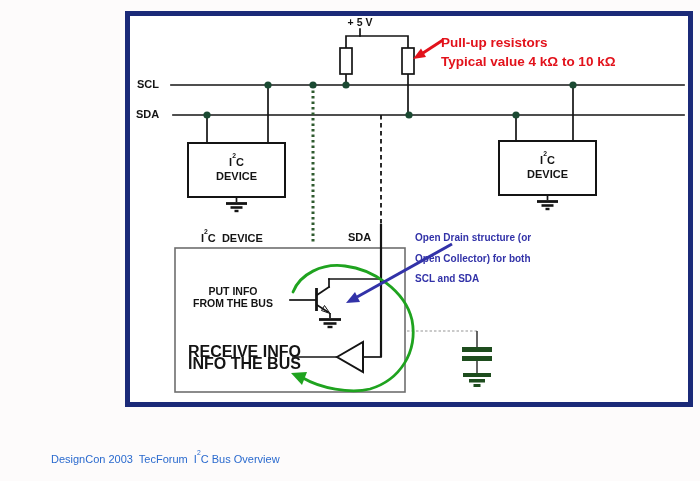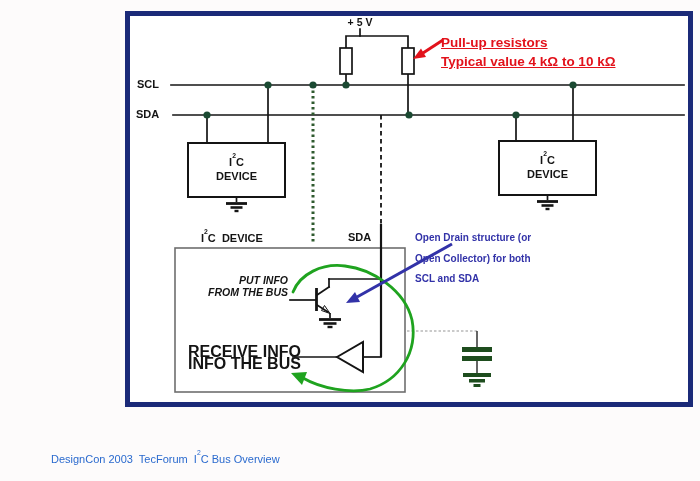--- a/index.html
+++ b/index.html
@@ -25,27 +25,27 @@
   .blue-fill{fill:var(--annotation-blue);stroke:none;}
   .red-line{stroke:var(--annotation-red);stroke-width:3;fill:none;}
   .red-fill{fill:var(--annotation-red);stroke:none;}
   .cap-bar{fill:var(--capacitor-green);stroke:none;}
   .thin{stroke:#333333;stroke-width:1.5;fill:none;}
   .gray-dash{stroke:#b9b9b9;stroke-width:1.4;stroke-dasharray:2.5 2;fill:none;}
   
   .power-label{left:336px;top:16px;width:48px;text-align:center;font-size:10.5px;}
   .scl-label{left:137px;top:78px;font-size:11px;}
   .sda-label{left:136px;top:108px;font-size:11px;}
-  .pullup-note{left:441px;top:33px;font-size:13.5px;line-height:19px;color:var(--annotation-red);text-decoration:underline;}
+  .pullup-note{left:441px;top:33px;font-size:13.5px;line-height:19px;color:var(--annotation-red);}
   .dev-label{width:97px;text-align:center;font-size:11px;line-height:14px;}
   .dev-left{left:188px;top:152px;}
   .dev-right{left:499px;top:150px;}
   .lower-title{left:201px;top:231px;font-size:11px;}
   .sda-pin{left:348px;top:231px;font-size:11px;}
-  .put-info{left:178px;top:274px;width:110px;text-align:right;font-size:10.5px;line-height:12px;font-style:italic;}
+  .put-info{left:178px;top:285px;width:110px;text-align:center;font-size:10.5px;line-height:12px;}
   .receive-info{left:188px;top:346px;font-size:16px;line-height:12px;}
   .open-drain-note{left:415px;top:228px;font-size:10px;line-height:20.5px;color:var(--annotation-blue);}
   .caption{left:13px;top:452px;font-size:11px;font-weight:normal;color:var(--caption-blue);margin-left:38px;}
 </style>
 </head>
 <body>
 
 <div id="stage">
 
   <svg width="700" height="481" viewBox="0 0 700 481">

